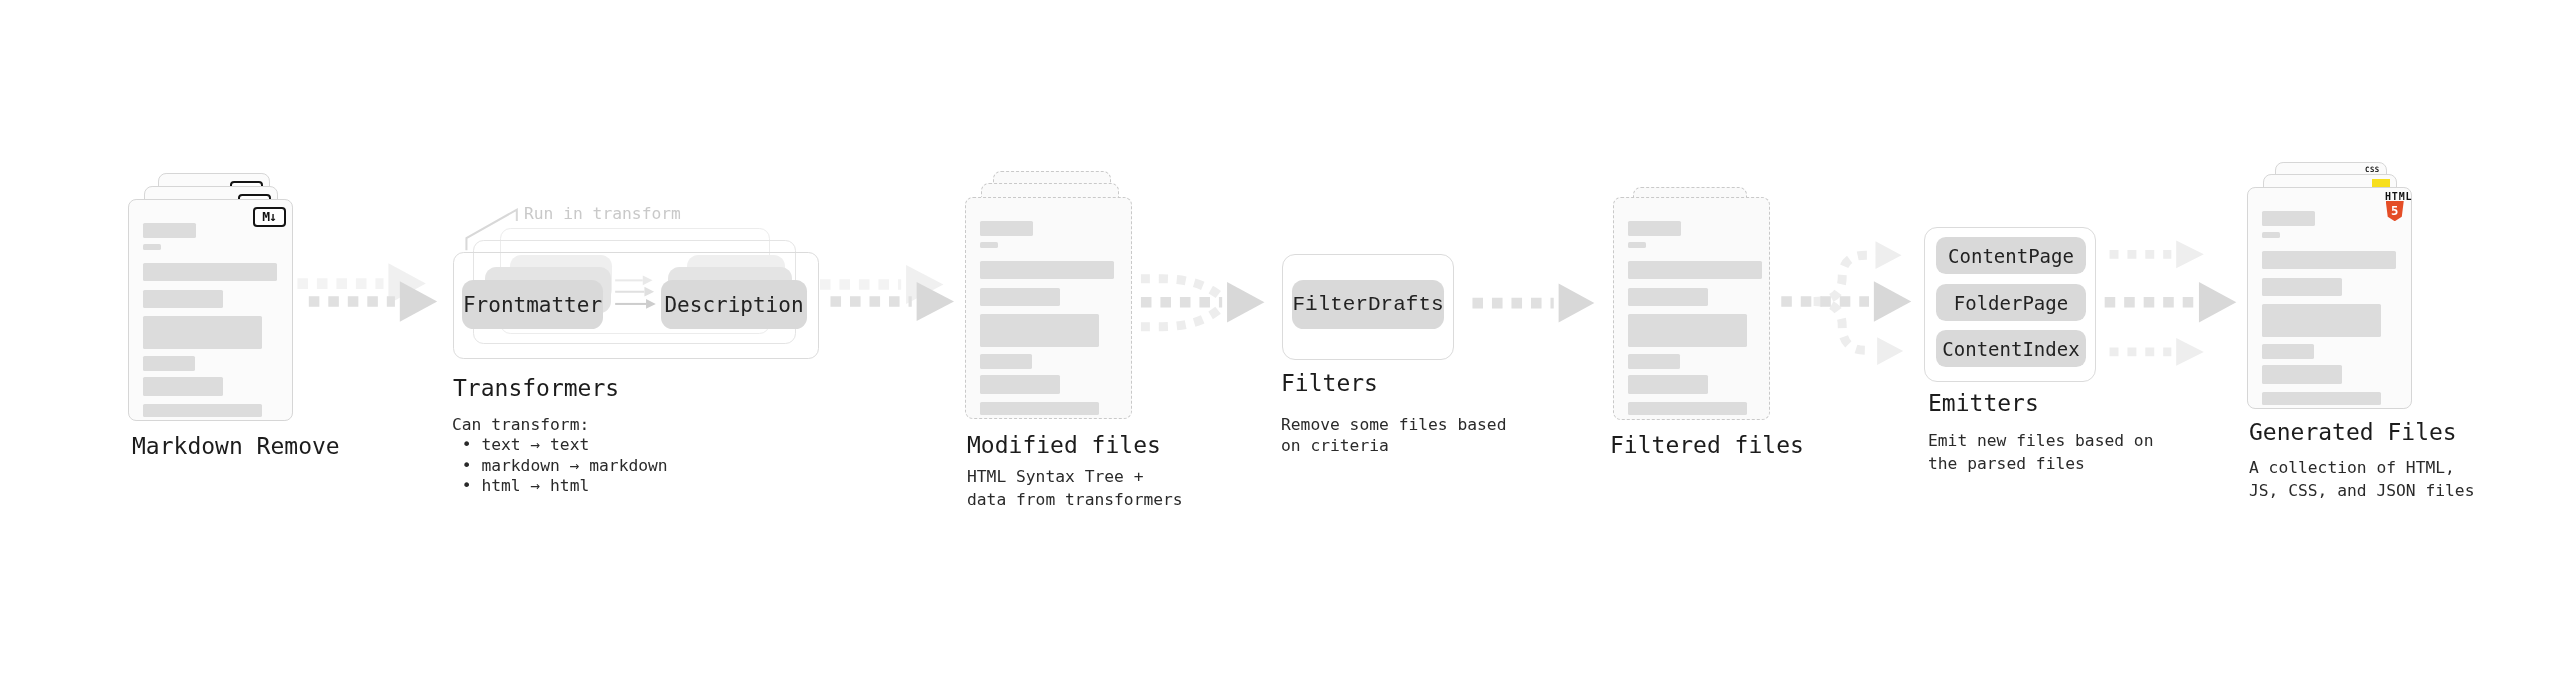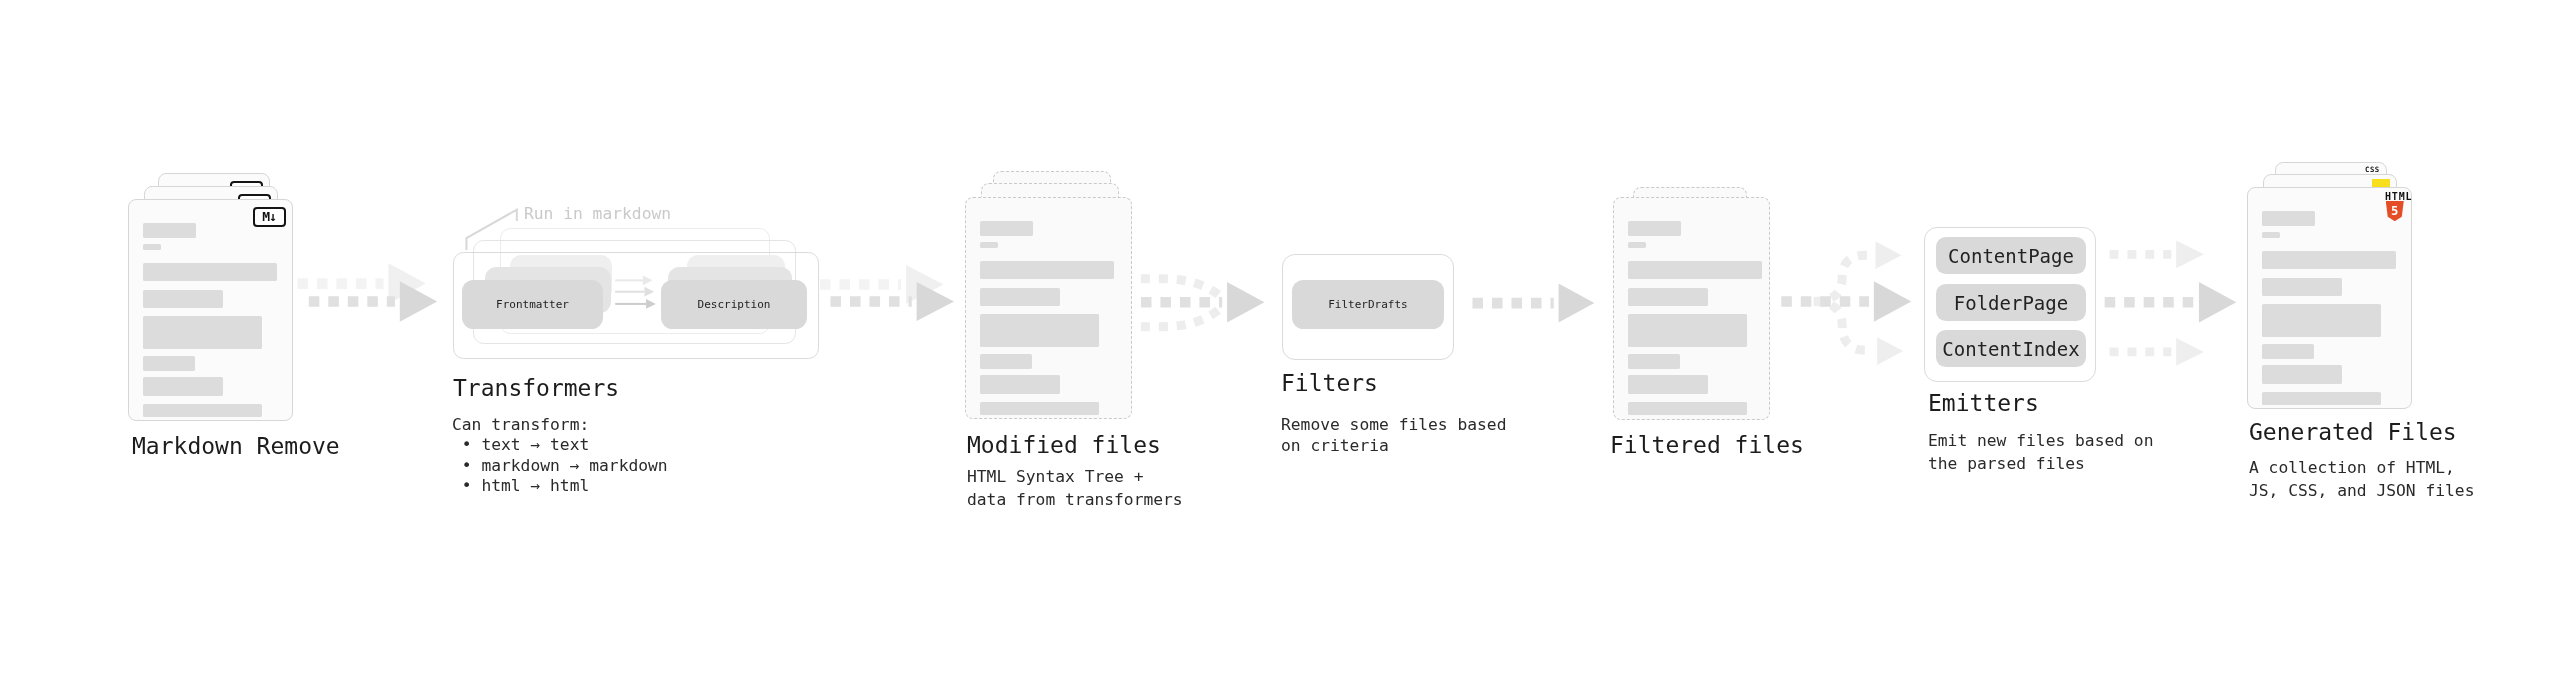--- a/index.html
+++ b/index.html
@@ -22,21 +22,21 @@
   .html5-word{font-size:10px;font-weight:bold;letter-spacing:0.8px;color:#111;line-height:7.3px;}
   .html5-shield{width:18px;height:20.3px;margin:0.8px auto 0;background:#e44d26;color:#fff;
                 clip-path:polygon(0 0,100% 0,89% 78%,50% 100%,11% 78%);
                 display:flex;align-items:center;justify-content:center;font-size:12.2px;font-weight:bold;}
   
   .frame{position:absolute;border:1.6px solid #dbdbdb;border-radius:10.6px;background:transparent;box-sizing:border-box;}
   .frame.filled{background:#ffffff;}
   .frame.ghost1{border-color:#e4e4e4;}
   .frame.ghost2{border-color:#ececec;}
   .pill{position:absolute;background:#d9d9d9;border-radius:11.4px;display:flex;align-items:center;
-        justify-content:center;font-size:11px;color:#222;}
+        justify-content:center;font-size:21px;color:#222;}
   .pill.ghost1{background:#e4e4e4;}
   .pill.ghost2{background:#efefef;}
   .pill.small{border-radius:9.8px;font-size:19px;}
   
   .title{position:absolute;font-size:23px;font-weight:500;line-height:24.4px;white-space:pre;color:#1c1c1c;}
   .caption{position:absolute;font-size:16.3px;line-height:21px;white-space:pre;color:#2a2a2a;}
   .caption.tight{line-height:20.3px;}
   .caption.wide{line-height:23px;}
   .note{position:absolute;font-size:16.3px;color:#c9c9c9;white-space:pre;}
   
@@ -72,21 +72,21 @@
           <div class="doc-line" style="width: 119px; height: 13px; margin-top: 8.1px;"></div>
         </div>
     </div>
     <div class="title" style="left:132px;top:434px;">Markdown Remove</div>
   </div>
 
   <div>
     <div class="frame ghost2" style="left:500px;top:228px;width:270px;height:106px;"></div>
     <div class="frame ghost1" style="left:473px;top:240px;width:323px;height:104px;"></div>
     <div class="frame" style="left:453px;top:252px;width:366px;height:107px;"></div>
-    <div class="note" style="left:524px;top:204px;">Run in markdown</div>
+    <div class="note" style="left:524px;top:204px;">Run in transform</div>
 
     <div class="pill ghost2" style="left:510px;top:255px;width:102px;height:46px;"></div>
     <div class="pill ghost1" style="left:485px;top:267px;width:126px;height:46px;"></div>
     <div class="pill" style="left:462px;top:280px;width:141px;height:49px;">Frontmatter</div>
 
     <div class="pill ghost2" style="left:687px;top:255px;width:98px;height:46px;"></div>
     <div class="pill ghost1" style="left:668px;top:267px;width:124px;height:46px;"></div>
     <div class="pill" style="left:661px;top:280px;width:146px;height:49px;">Description</div>
 
     <div class="title" style="left:453px;top:376px;">Transformers</div>
@@ -111,21 +111,21 @@
           <div class="doc-line" style="width: 119px; height: 13px; margin-top: 8.1px;"></div>
         </div>
     </div>
     <div class="title" style="left:967px;top:433px;">Modified files</div>
     <div class="caption wide" style="left:967px;top:465px;">HTML Syntax Tree +
 data from transformers</div>
   </div>
 
   <div>
     <div class="frame filled" style="left:1282px;top:254px;width:172px;height:106px;border-radius:13px;"></div>
-    <div class="pill" style="left:1292px;top:280px;width:152px;height:49px;">FilterDrafts</div>
+    <div class="pill" style="left:1292px;top:280px;width:152px;height:49px;font-family:Liberation Mono, monospace;">FilterDrafts</div>
     <div class="title" style="left:1281px;top:371px;">Filters</div>
     <div class="caption" style="left:1281px;top:414px;">Remove some files based
 on criteria</div>
   </div>
 
   <div>
     <div class="doc dashed" style="left:1633px;top:187px;width:114px;height:37px;"></div>
     <div class="doc dashed" style="left:1613px;top:197px;width:157px;height:223px;">
       <div class="doc-content">
           <div class="doc-line" style="width: 53px; height: 14.6px; margin-top: 0px;"></div>

